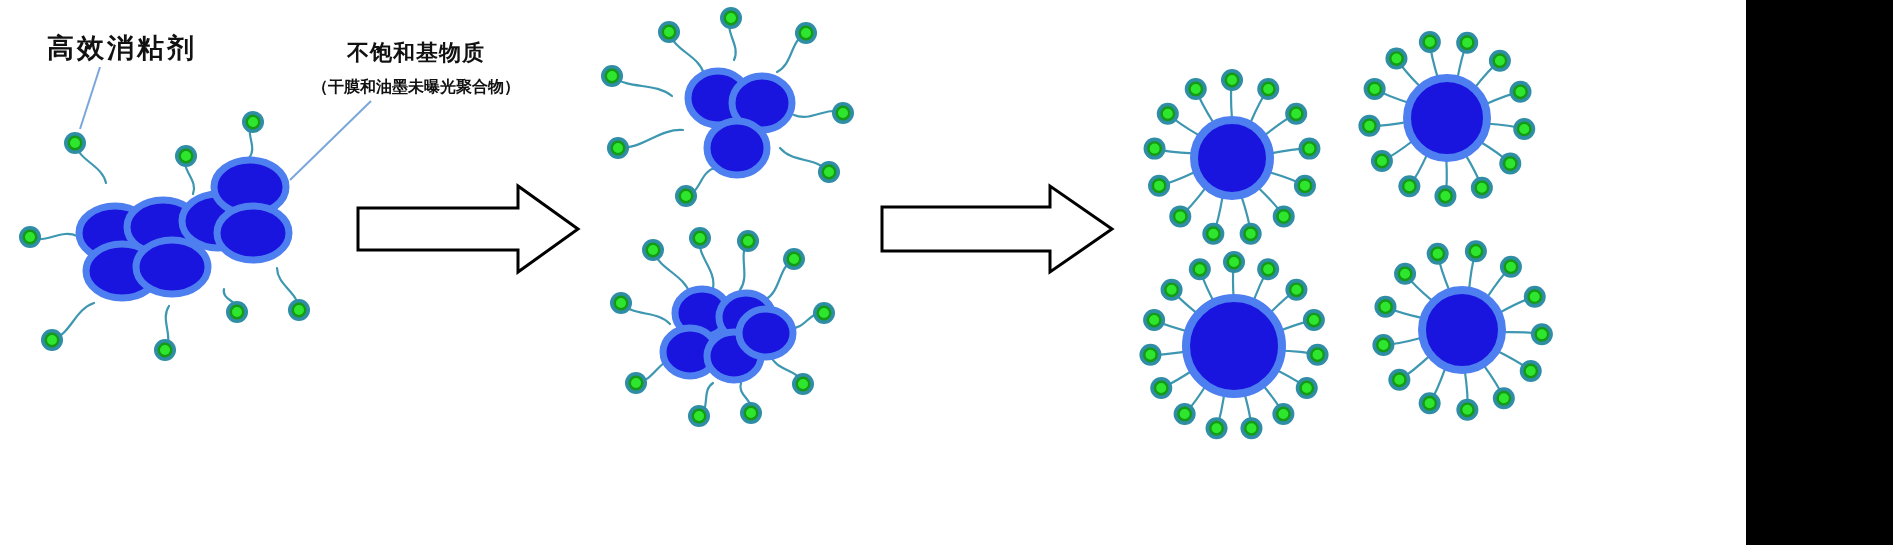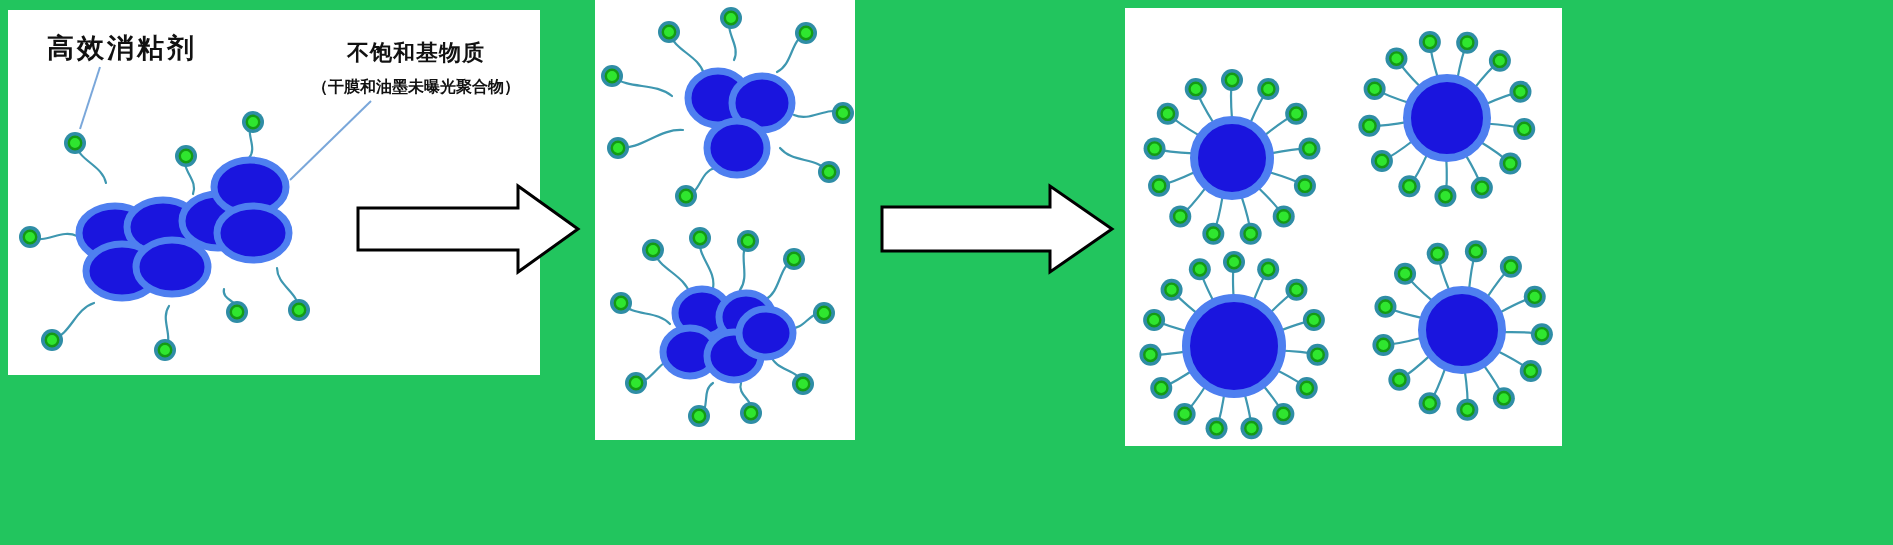--- a/index.html
+++ b/index.html
@@ -4,21 +4,21 @@
 <style>
   html,body{
     margin:0;
     padding:0;
     background:#000;
     width:1893px;
     height:545px;
     overflow:hidden;
     font-family:"DejaVu Sans","Liberation Sans",sans-serif;
   }
-  .stage{position:relative;width:1893px;height:545px;background:#22c55e;}
+  .stage{position:relative;width:1746px;height:545px;background:#ffffff;}
   svg{display:block;}
   .lbl{
     font-family:"DejaVu Sans","Liberation Sans",sans-serif;
     font-weight:bold;
     fill:#111111;
     text-anchor:middle;
   }
   .lbl-main{font-size:27px;letter-spacing:3px;}
   .lbl-main2{font-size:22px;letter-spacing:1px;}
   .lbl-sub{font-size:16px;}

